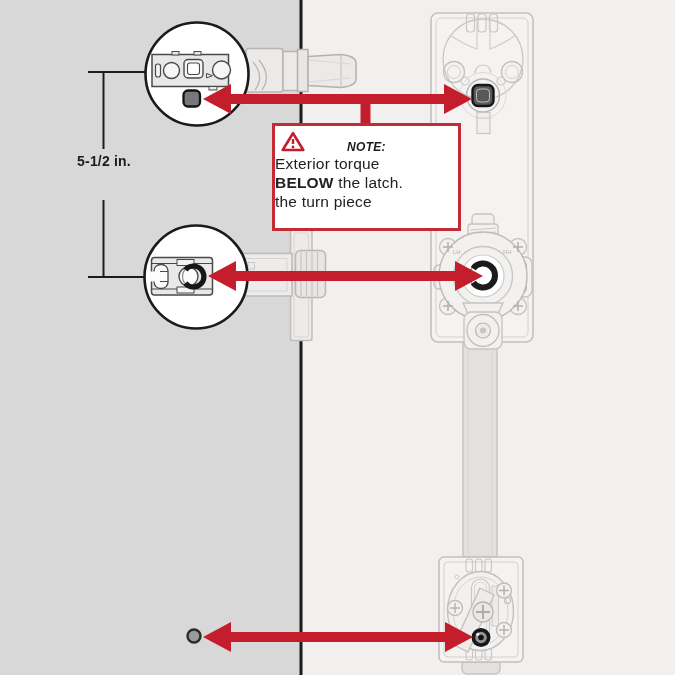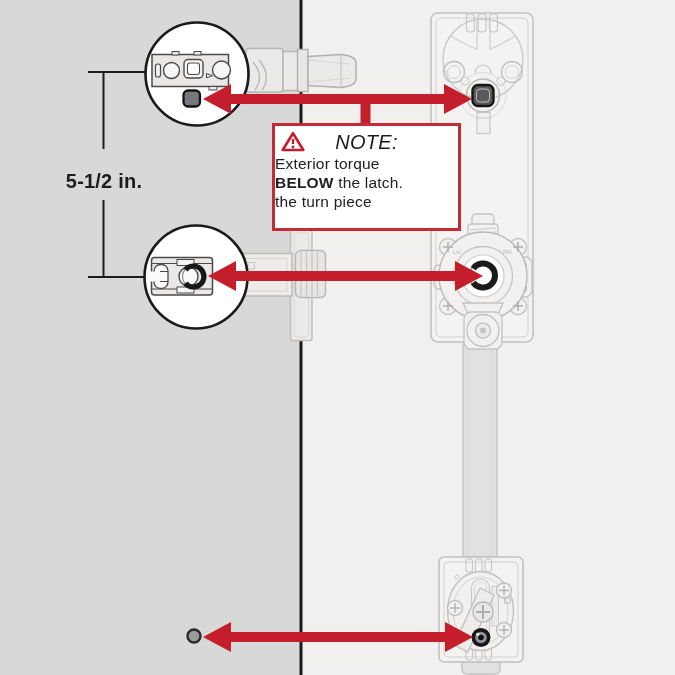--- a/index.html
+++ b/index.html
@@ -5,31 +5,31 @@
   html,body{margin:0;padding:0;background:#ffffff;}
   .stage{
     position:relative;width:675px;height:675px;overflow:hidden;
     font-family:"Liberation Sans",sans-serif;
     background:#f1f0ee;
   }
   .door-bg{position:absolute;left:0;top:0;width:301px;height:675px;background:#d8d8d8;}
   .art{position:absolute;left:0;top:0;z-index:1;}
   .dim-label{
     position:absolute;left:36px;top:150px;width:136px;z-index:2;
-    text-align:center;color:#1c1c1c;font-size:20px;font-weight:700;
-    line-height:22px;letter-spacing:.2px;margin-top:20px;
+    text-align:center;color:#1c1c1c;font-size:14px;font-weight:700;
+    line-height:22px;letter-spacing:.2px;
   }
   .note-box{
     position:absolute;left:272px;top:123px;width:189px;height:108px;z-index:3;
     box-sizing:border-box;background:#ffffff;border:3px solid #c32b35;
   }
   .note-icon{position:absolute;left:6px;top:5px;width:24px;height:21px;}
   .note-title{
-    margin-top:5px;text-align:center;font-style:italic;font-weight:400;
-    font-size:20px;color:#1b1b1b;letter-spacing:.3px;
+    margin-top:14px;text-align:center;font-style:italic;font-weight:700;
+    font-size:12px;color:#1b1b1b;letter-spacing:.3px;
   }
   .note-line{
     text-align:left;font-size:15.5px;line-height:19px;color:#232021;letter-spacing:.2px;
   }
   .note-line b{font-weight:700;}
 </style>
 </head>
 <body>
 
 <div class="stage">

